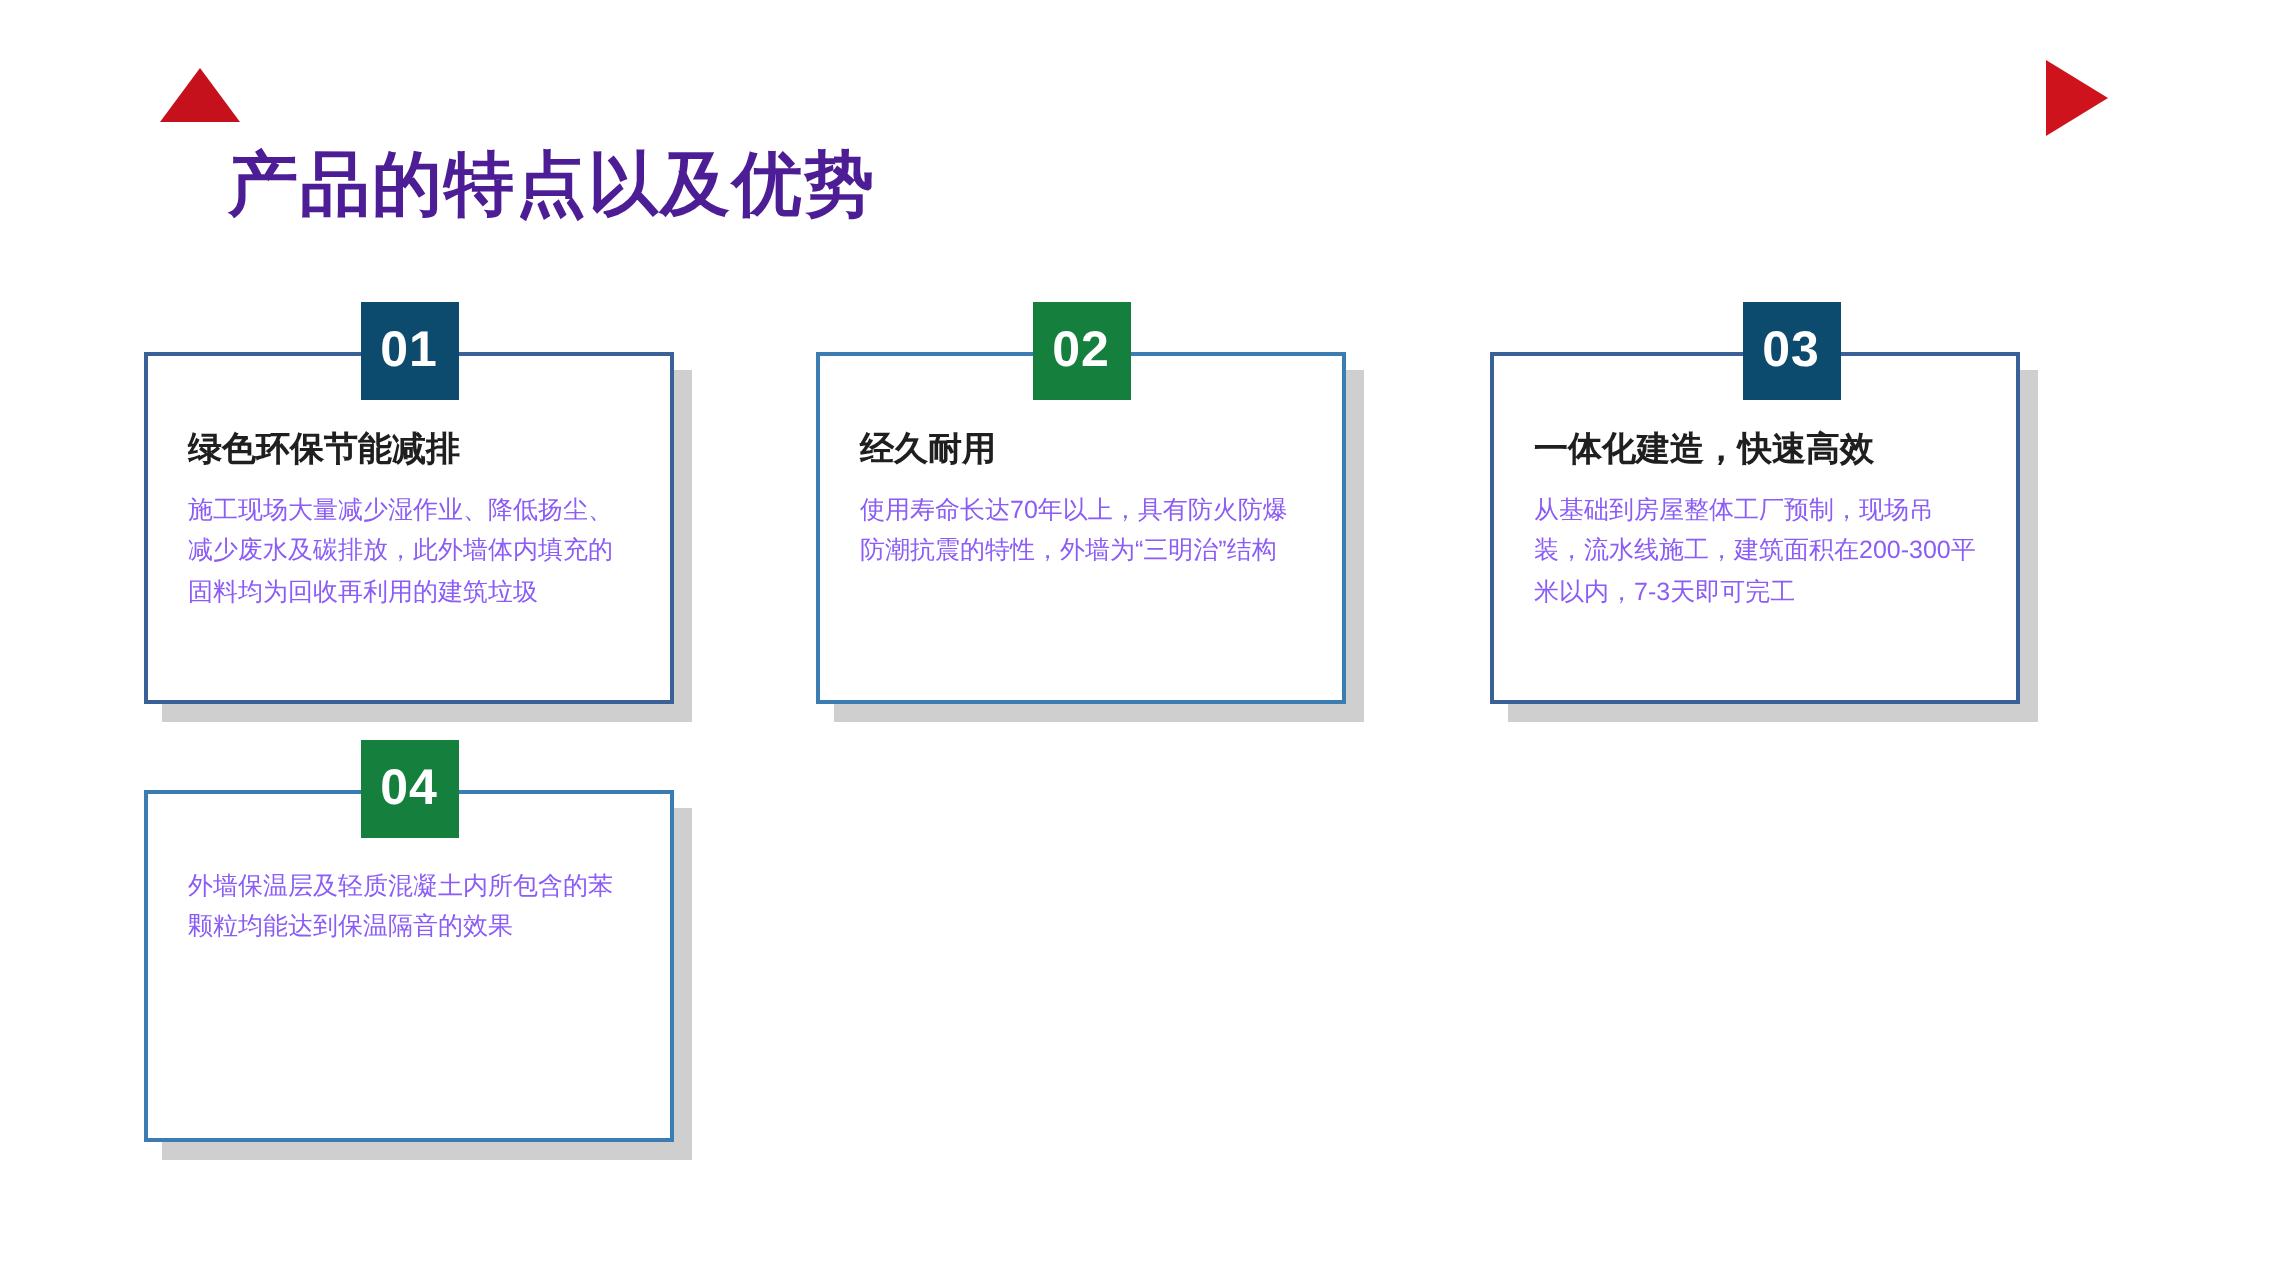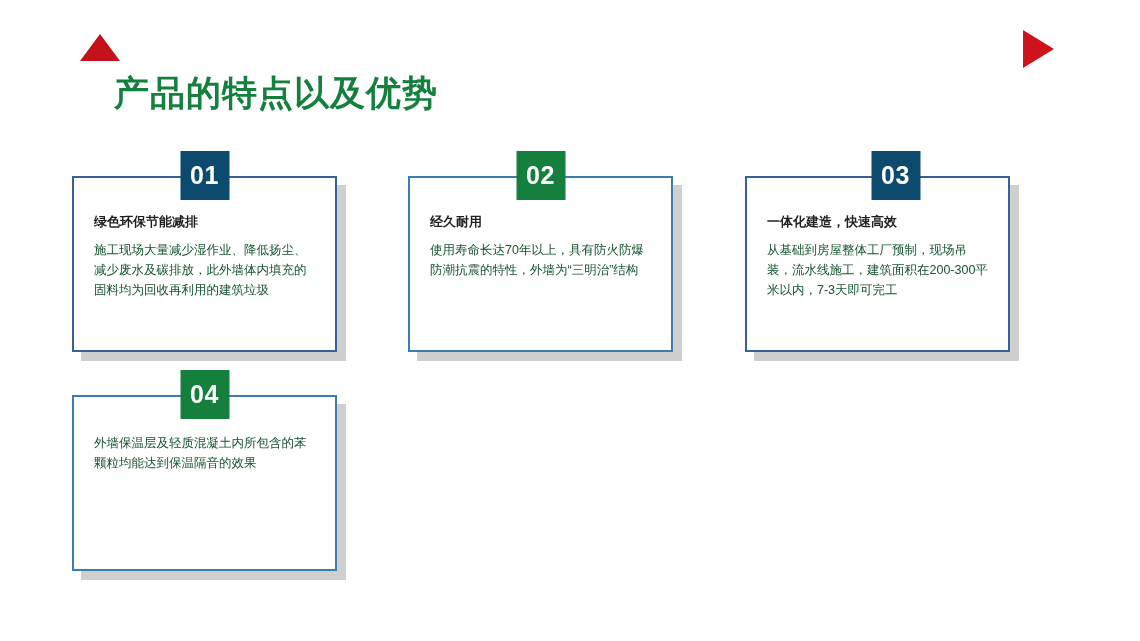--- a/index.html
+++ b/index.html
@@ -53,21 +53,21 @@
     border-left: 31px solid #cf131c;
   }
 
   
   .page-title {
     position: absolute;
     left: 114px;
     top: 72px;
     font-size: 35px;
     font-weight: bold;
-    color: #15803d;
+    color: #4c1d95;
     letter-spacing: 1px;
     line-height: 1.2;
     white-space: nowrap;
   }
 
   
   .grid {
     position: absolute;
     left: 0;
     top: 152px;
@@ -134,30 +134,30 @@
     position: absolute;
     left: 0;
     top: 0;
     width: 265px;
     height: 176px;
     box-sizing: border-box;
     padding: 38px 22px 10px 22px;
     z-index: 2;
   }
   .card-heading {
-    font-size: 13px;
+    font-size: 17px;
     font-weight: bold;
     color: #1f1f1f;
     line-height: 1.3;
     margin: 0 0 9px 0;
     white-space: nowrap;
   }
   .card-body {
     font-size: 12.5px;
-    color: #14532d;
+    color: #8b5cf6;
     line-height: 1.62;
     margin: 0;
   }
 </style>
 </head>
 <body>
 
 <div id="slide">
 
   <div class="arrow-up"></div>

